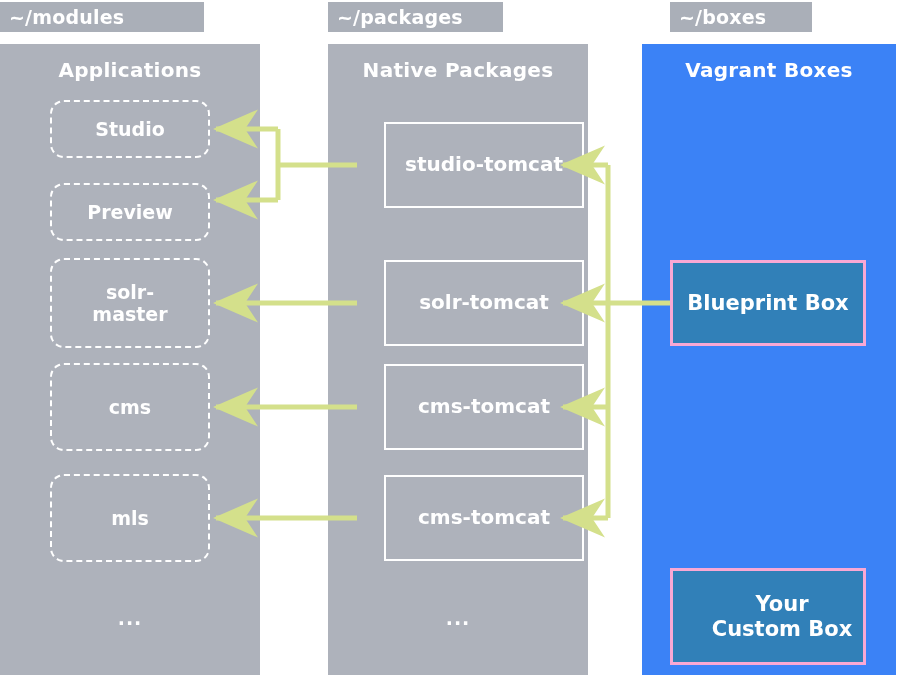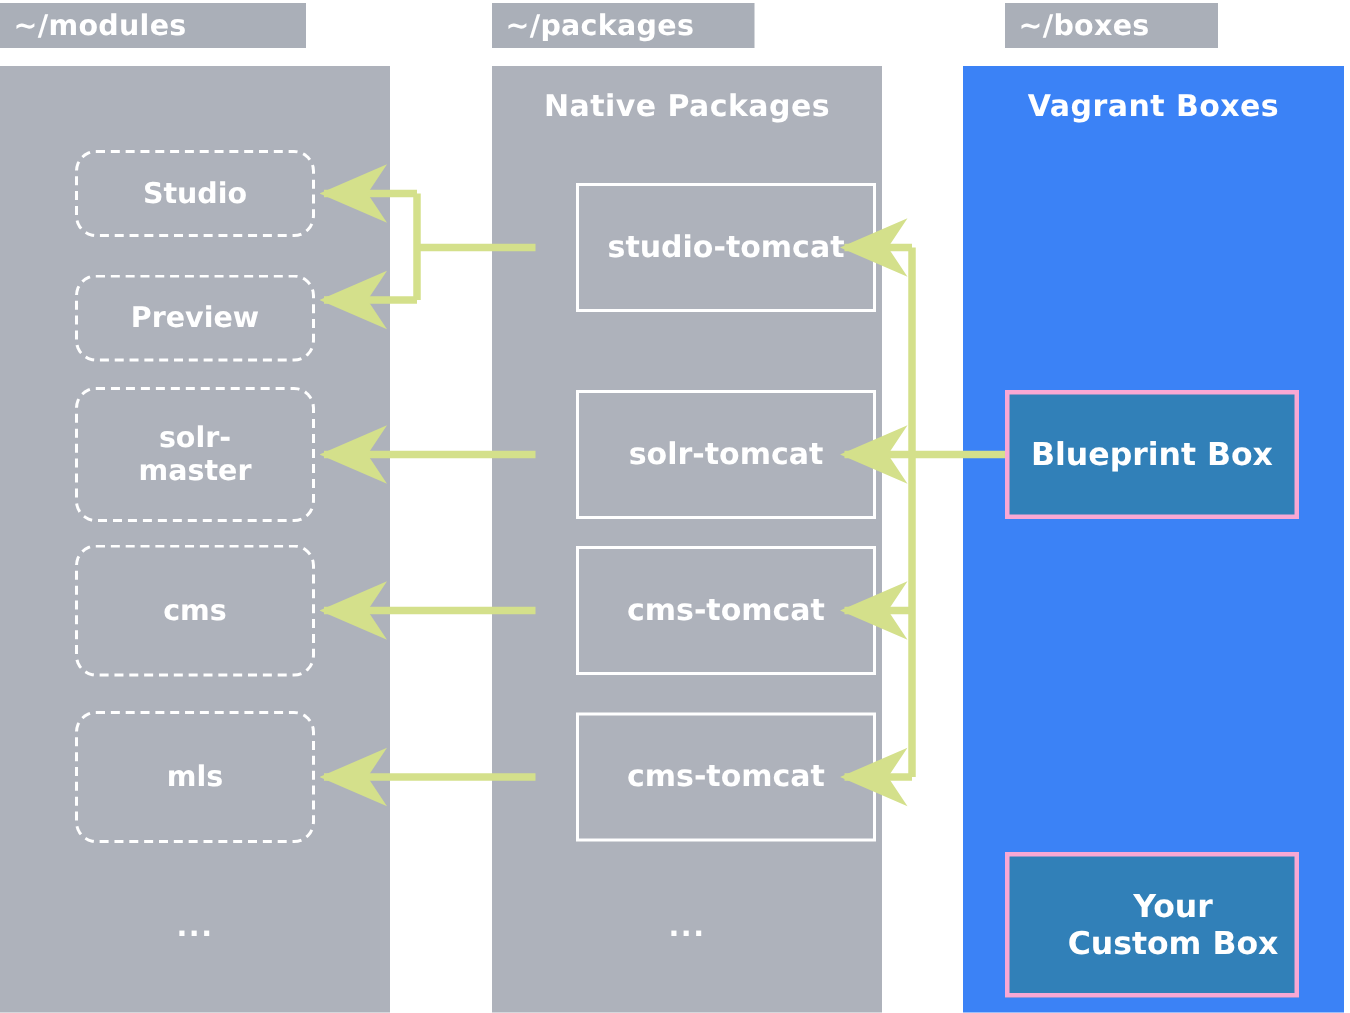--- a/index.html
+++ b/index.html
@@ -101,20 +101,21 @@
     pointer-events: none;
   }
 </style>
 </head>
 <body>
 
 <div id="stage">
 
   <div id="columns-layer">
       <div class="column" style="left: 0px; top: 44px; width: 260px; height: 631px; background: rgb(174, 178, 187);">
+        <div class="column-title" style="top: 14px;">Applications</div>
         <div class="ellipsis" style="left: 0px; right: 0px; top: 563px;">...</div>
       </div>
       <div class="node app" style="left: 50px; top: 100px; width: 160px; height: 58px;">Studio</div>
       <div class="node app" style="left: 50px; top: 183px; width: 160px; height: 58px;">Preview</div>
       <div class="node app" style="left: 50px; top: 258px; width: 160px; height: 90px;">solr-
 master</div>
       <div class="node app" style="left: 50px; top: 363px; width: 160px; height: 88px;">cms</div>
       <div class="node app" style="left: 50px; top: 474px; width: 160px; height: 88px;">mls</div>
       <div class="column" style="left: 328px; top: 44px; width: 260px; height: 631px; background: rgb(174, 178, 187);">
         <div class="column-title" style="top: 14px;">Native Packages</div>

